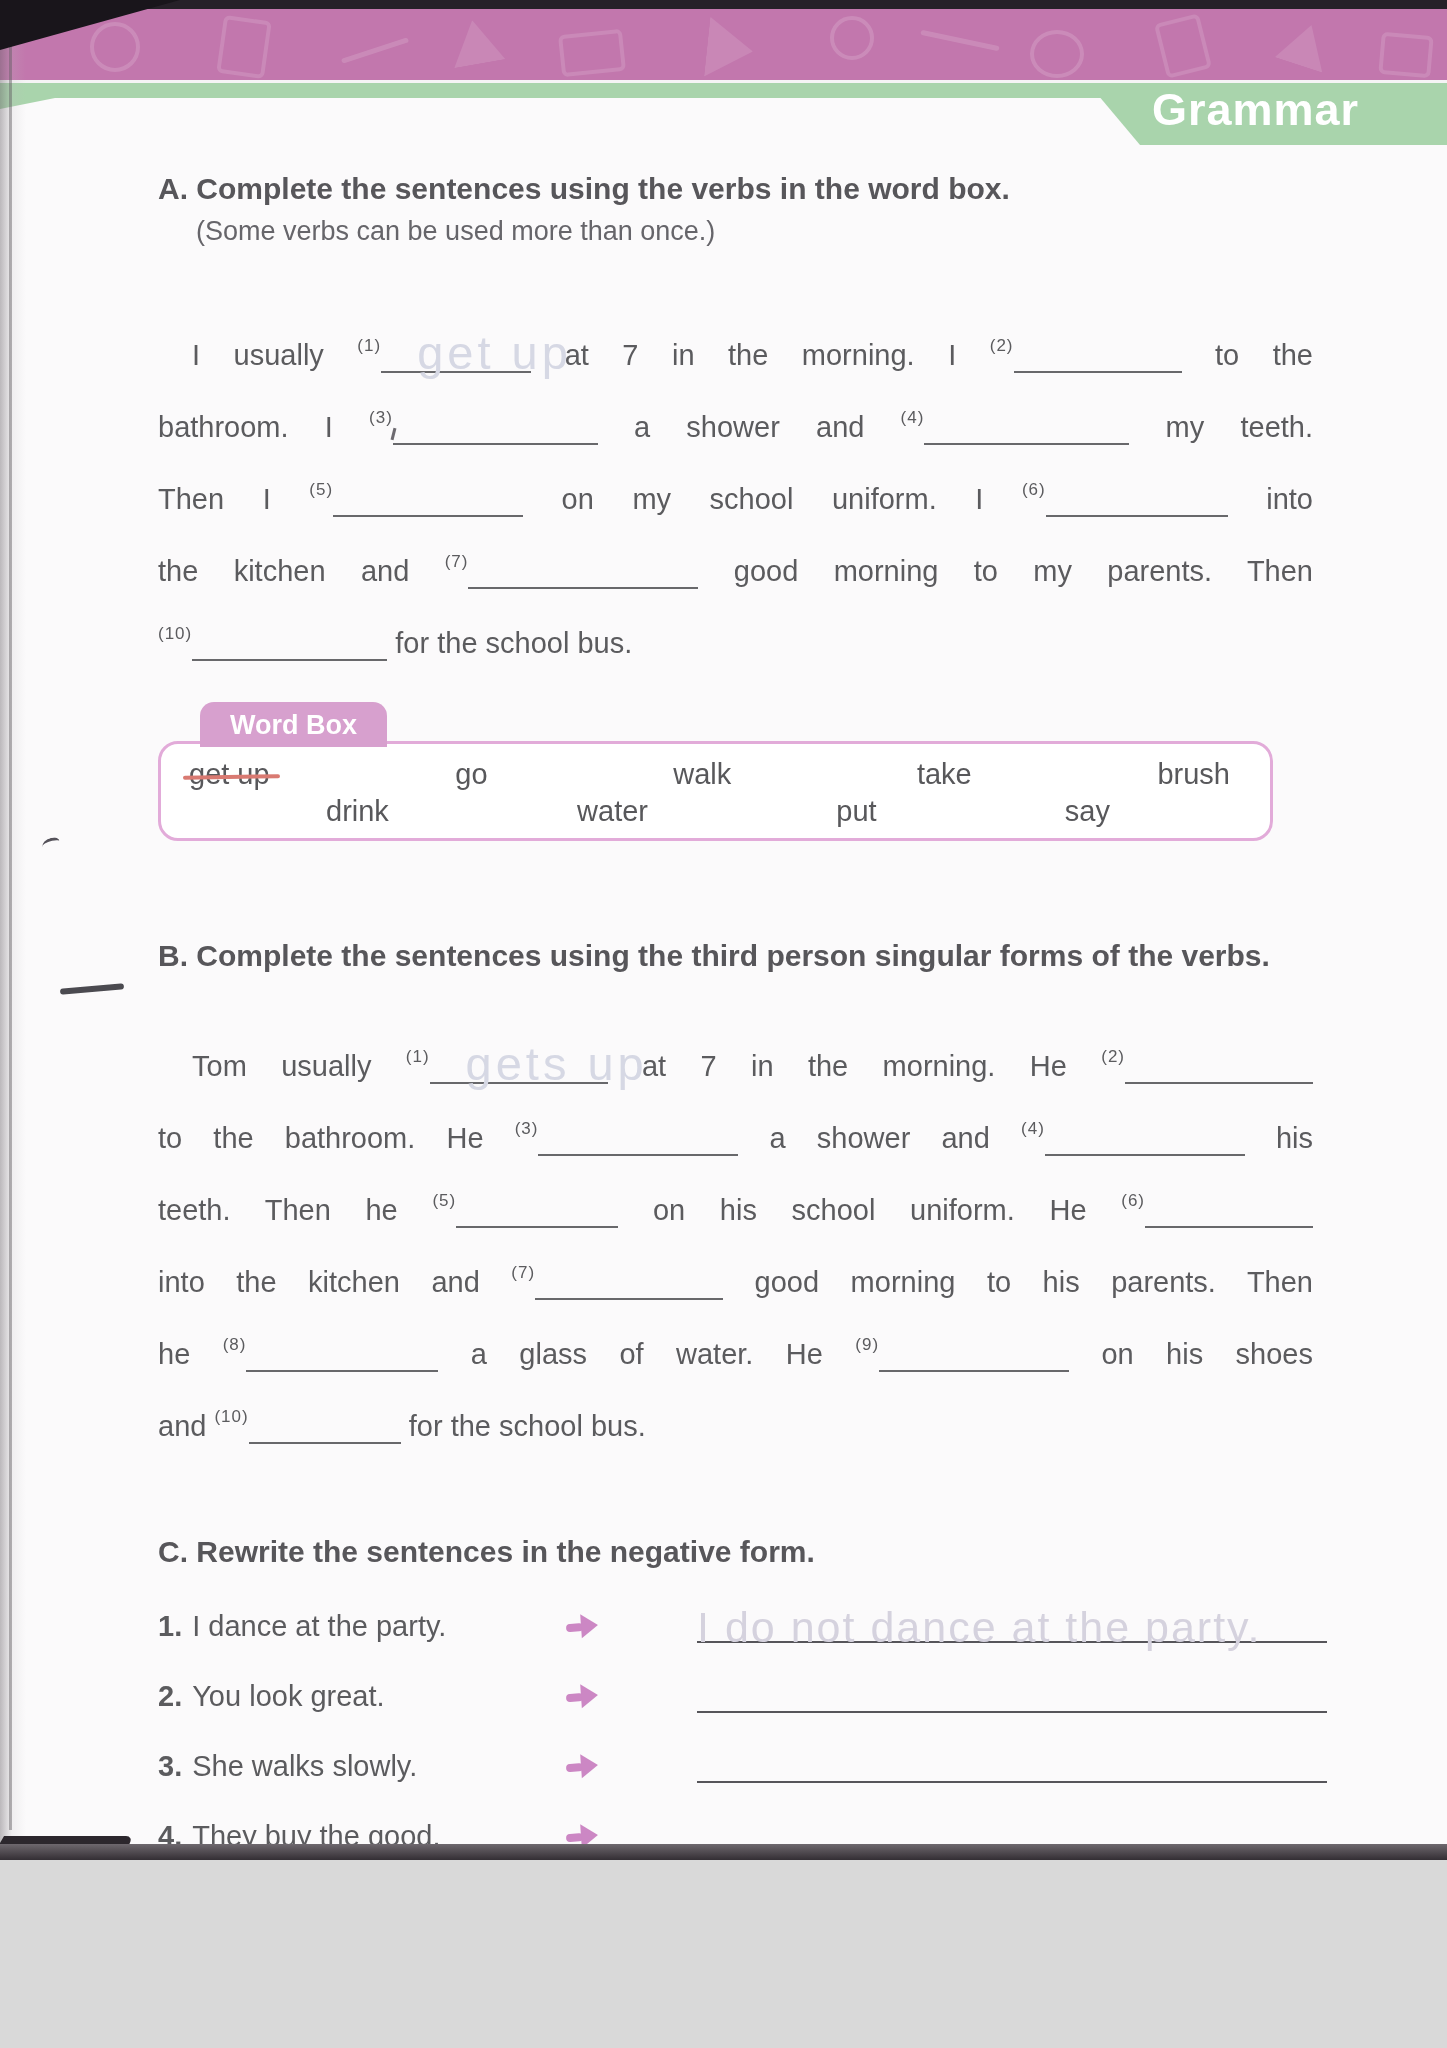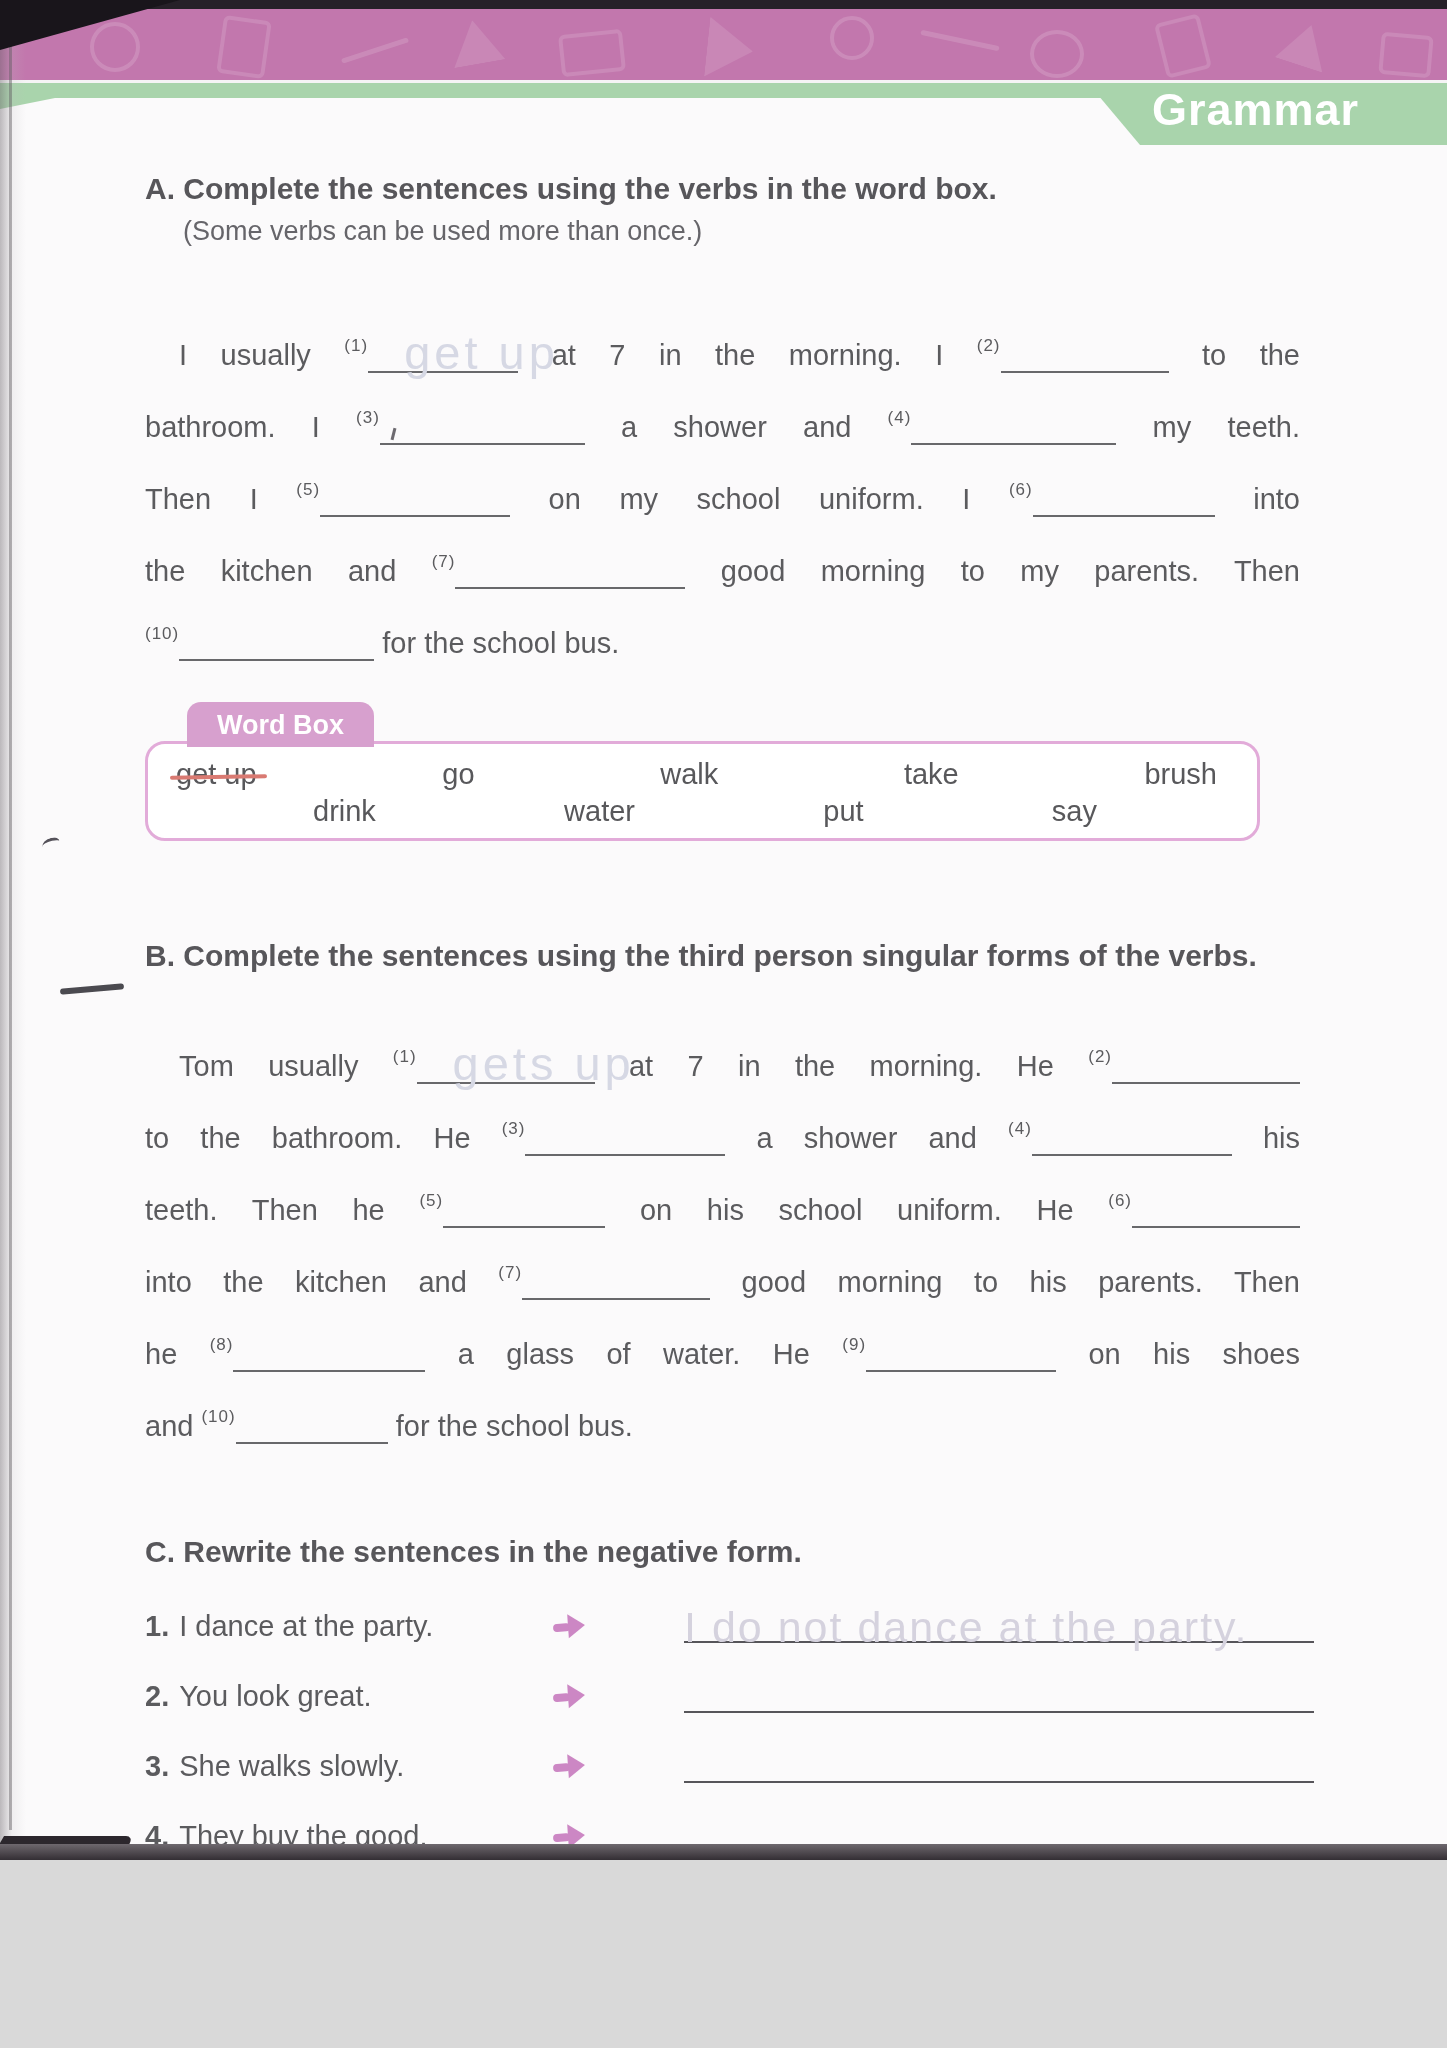--- a/index.html
+++ b/index.html
@@ -25,21 +25,21 @@
   .edge-left { position:absolute; left:0; top:0; bottom:0; width:26px; z-index:5;
     background:linear-gradient(to right, rgba(110,104,110,.45), rgba(190,186,190,.18) 45%, rgba(255,255,255,0)); }
   .edge-left-line { position:absolute; left:9px; top:40px; bottom:30px; width:3px; background:rgba(95,90,96,.45); z-index:5; }
   .edge-bottom { position:absolute; left:0; bottom:0; width:100%; height:16px; background:linear-gradient(to bottom,#6e686e,#332e34); z-index:6; }
   .edge-bottom-corner { position:absolute; left:0; bottom:10px; width:130px; height:14px; background:#2c272d; border-radius:0 8px 0 0; transform:skewX(-30deg); z-index:6; }
   
   .pen-tilde { position:absolute; left:42px; top:838px; width:18px; height:9px; border-top:3px solid #55525a; border-radius:60% 40%; transform:rotate(-12deg); }
   .pen-dash { position:absolute; left:60px; top:986px; width:64px; height:6px; background:#4b4a50; border-radius:4px; transform:rotate(-5deg); }
   .pen-tick { position:absolute; left:392px; top:428px; width:3px; height:12px; background:#6d6a70; transform:rotate(14deg); }
   
-  .content { position:absolute; left:145px; top:170px; width:1155px; }
+  .content { position:absolute; left:158px; top:170px; width:1155px; }
   h2 { margin:0; font-size:30px; line-height:38px; font-weight:bold; color:var(--ink_bold); }
   .note { margin:6px 0 0 38px; font-size:27px; line-height:34px; color:#66656a; }
   .para { margin-top:62px; font-size:29px; color:var(--ink); }
   .para-b { margin-top:46px; }
   .line { height:72px; line-height:72px; text-align:justify; text-align-last:justify; white-space:normal; }
   .line.last { text-align-last:left; }
   .line.indent { text-indent:34px; }
   .num { font-size:17px; color:var(--ink); vertical-align:14px; letter-spacing:1px; }
   .blank { display:inline-block; position:relative; height:30px; border-bottom:2.5px solid var(--underline); vertical-align:-8px; }
   .trace { position:absolute; left:2px; bottom:-5px; font-size:47px; line-height:1; letter-spacing:4px; color:var(--trace); white-space:nowrap; }

